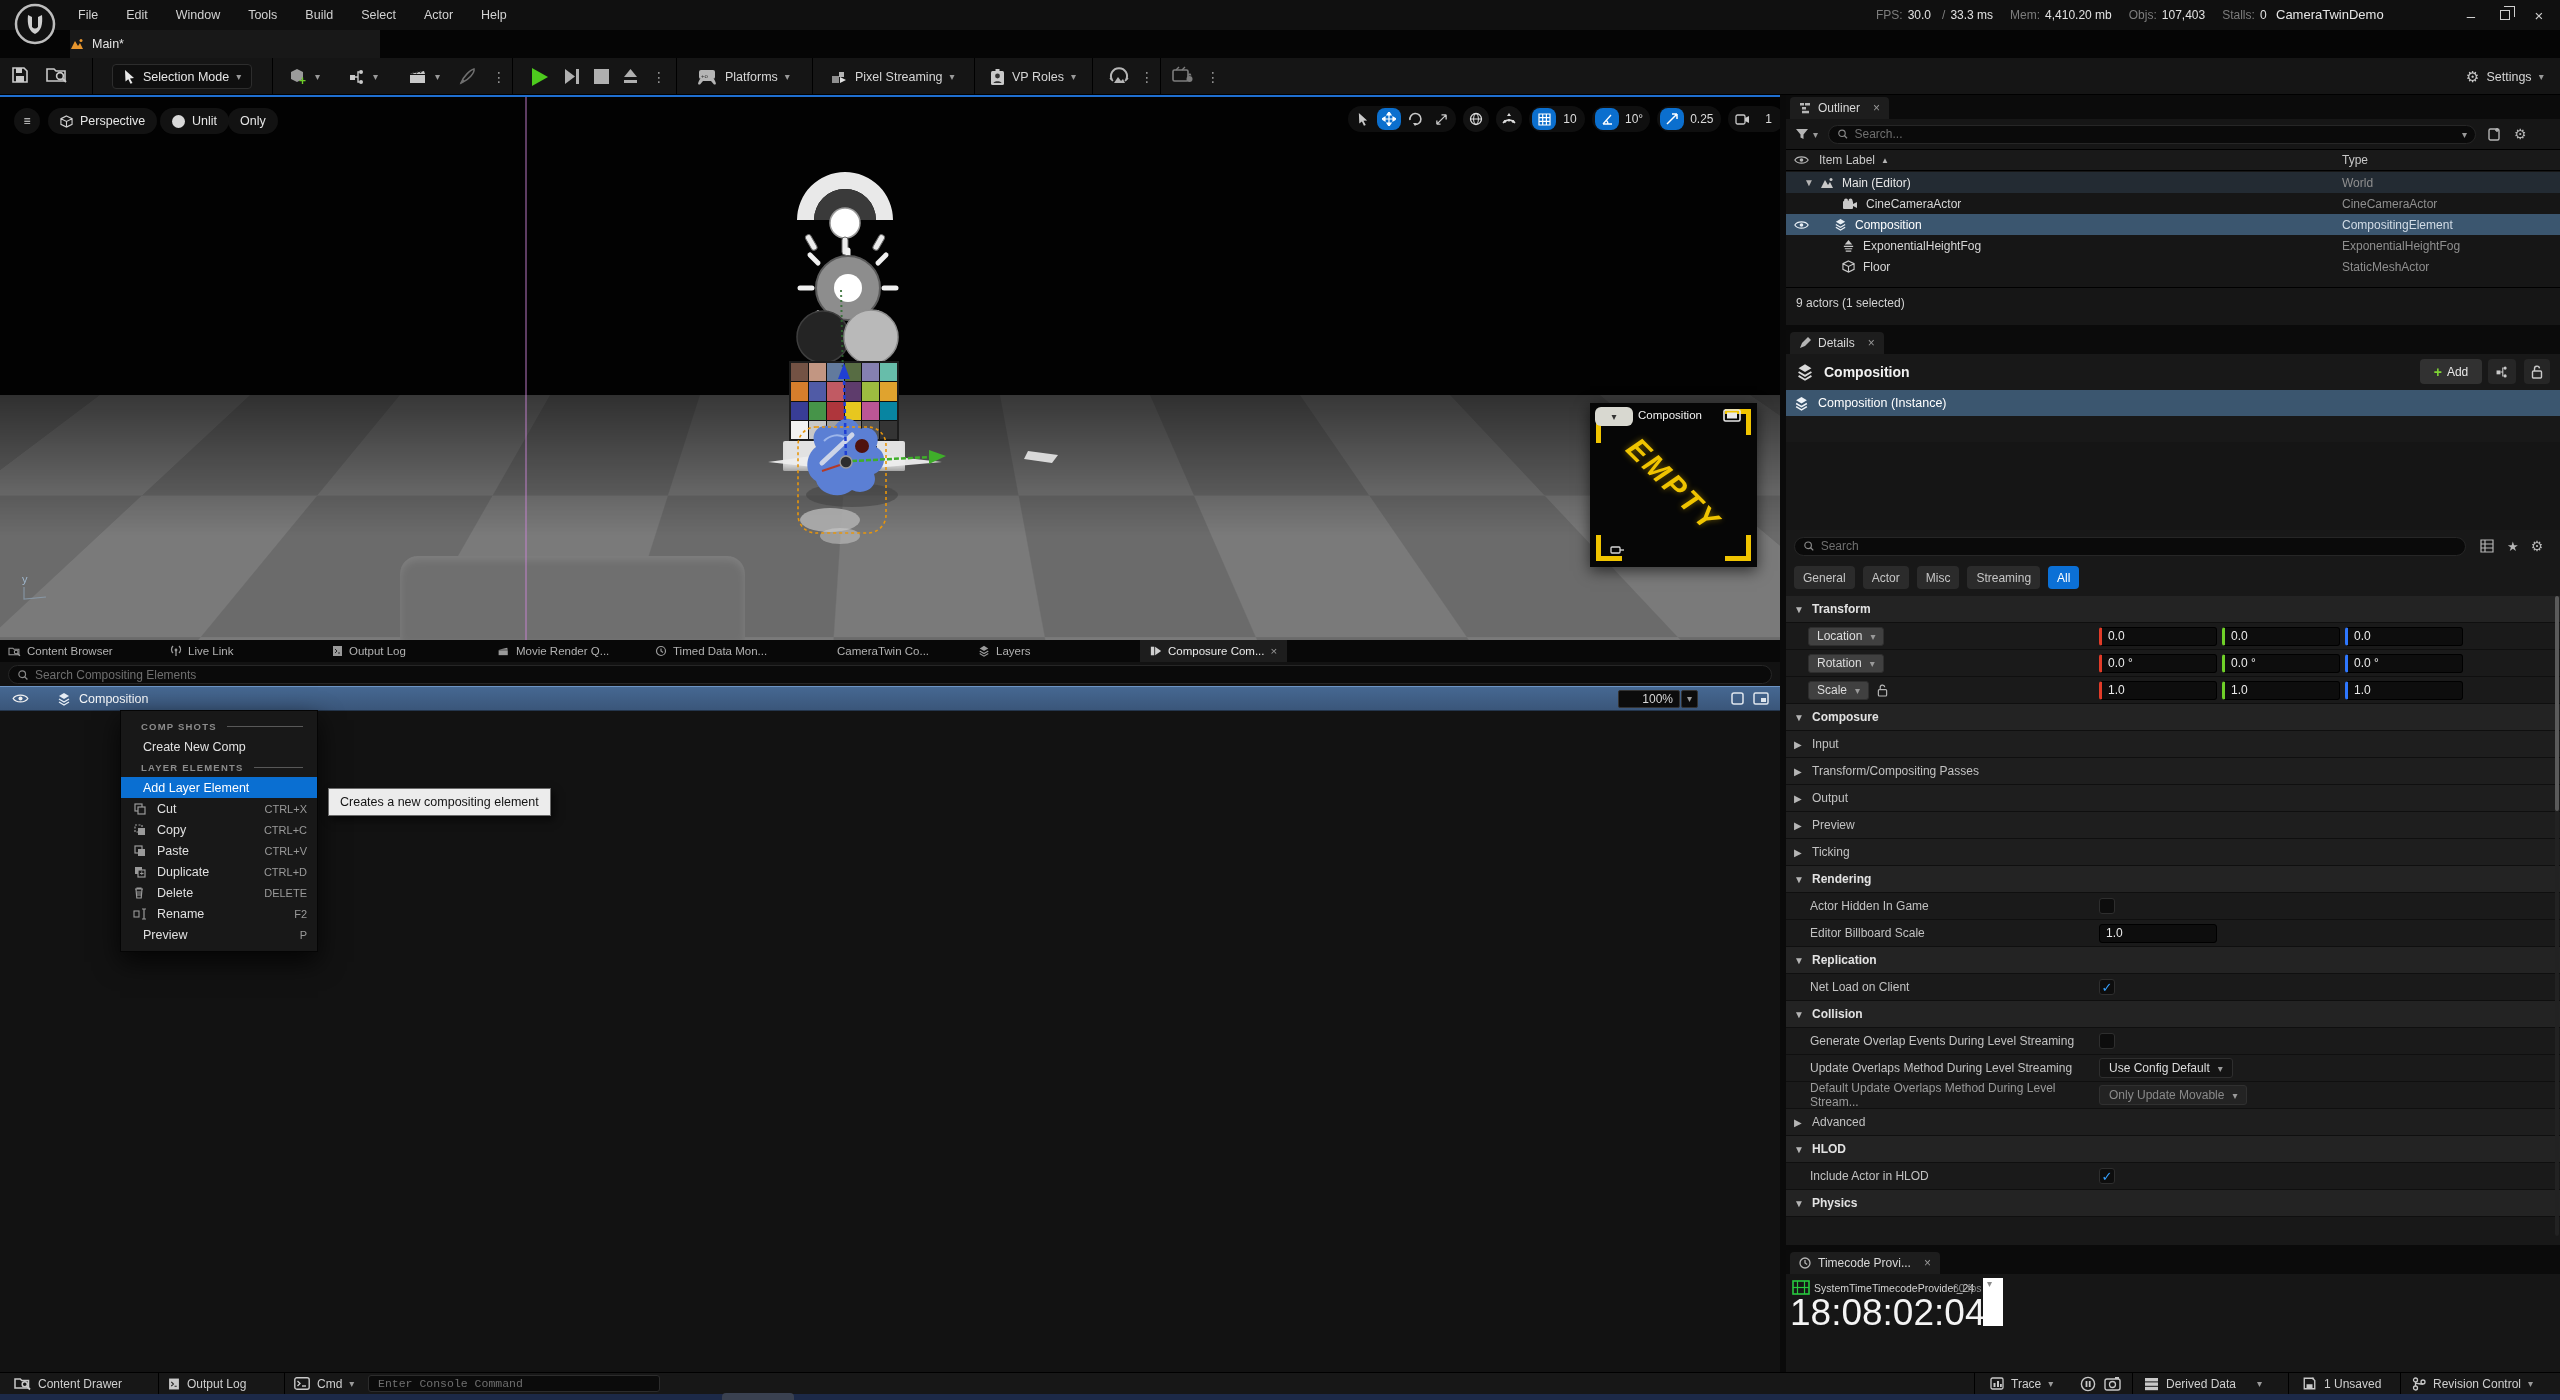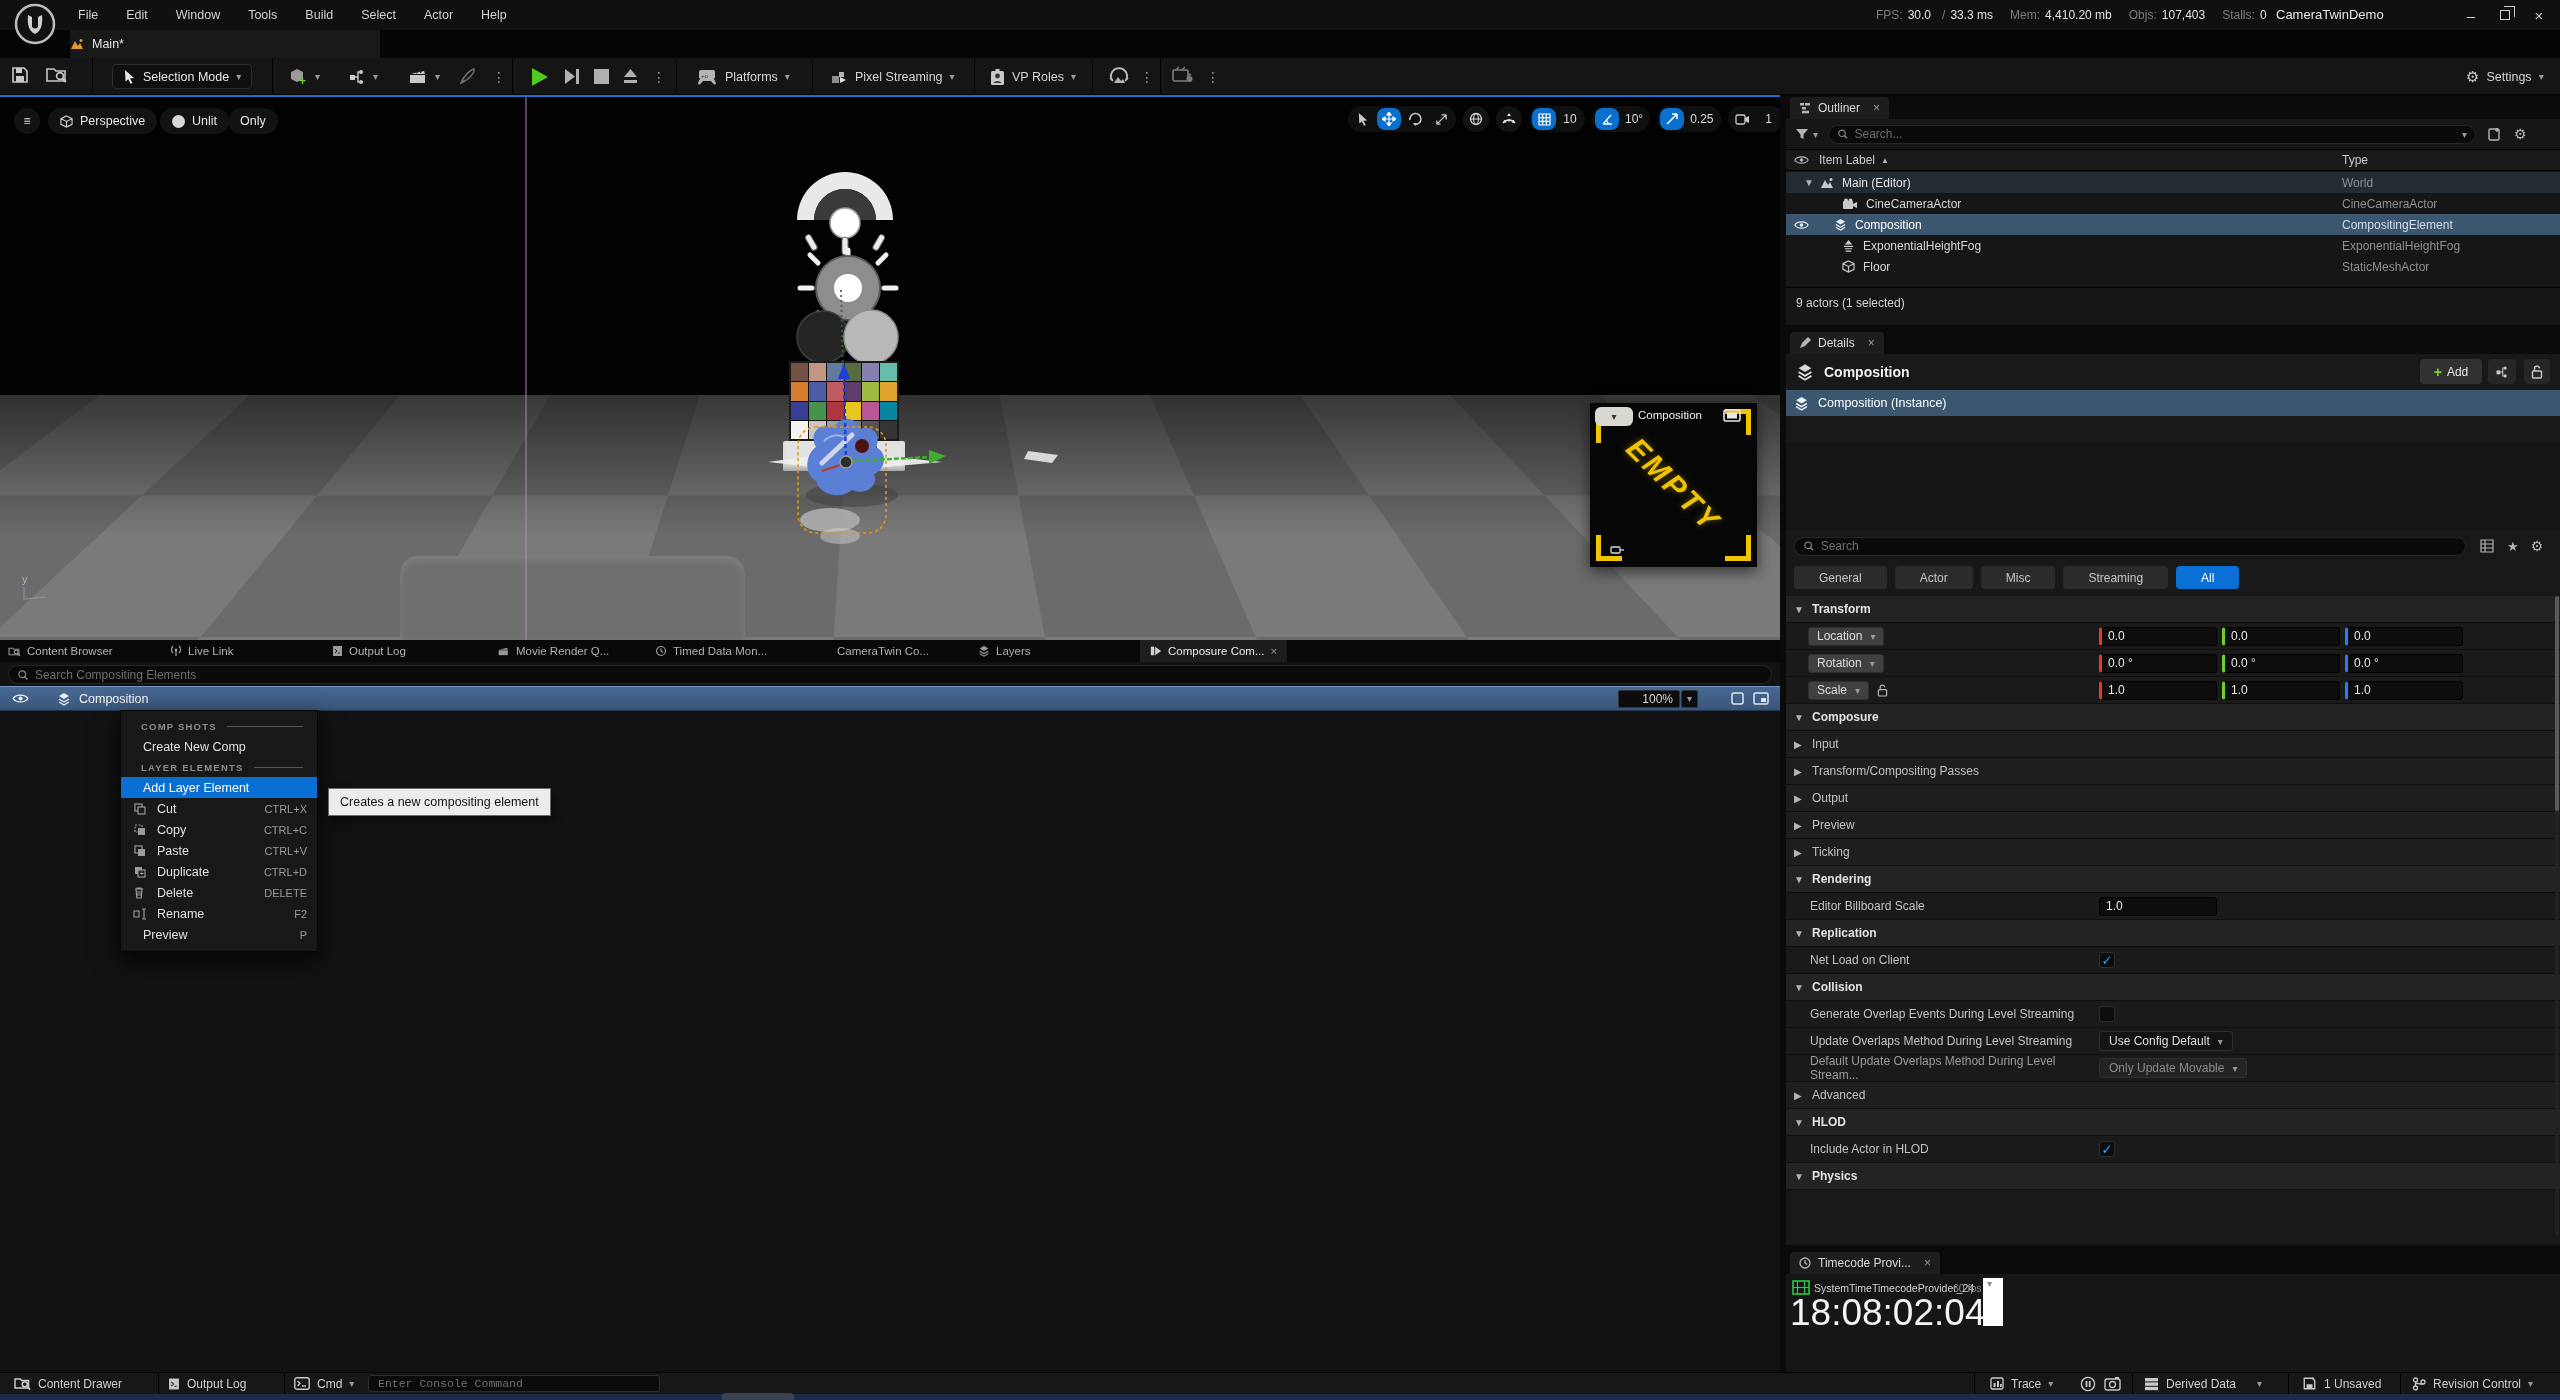--- a/index.html
+++ b/index.html
@@ -83,21 +83,21 @@
   .ohead{position:absolute;left:0;top:54px;width:774px;height:22px;background:#191919;border-top:1px solid #000;border-bottom:1px solid #000;display:flex;align-items:center;color:#c8c8c8}
   .orow{position:absolute;left:0;width:774px;height:21px;display:flex;align-items:center;font-size:12px;color:#d6d6d6}
   .orow .typ{position:absolute;left:556px;color:#8f8f8f}
   .orow.sel{background:#3b566f}
   .orow.sel .typ{color:#d2dce6}
   .dhead{position:absolute;left:0;top:24px;width:774px;height:36px;display:flex;align-items:center}
   .addbtn{position:absolute;left:634px;top:5px;height:25px;width:62px;background:#313131;border-radius:4px;display:flex;align-items:center;justify-content:center;gap:5px;color:#e8e8e8}
   .hbtn{position:absolute;top:5px;height:25px;width:28px;background:#262626;border-radius:4px;display:flex;align-items:center;justify-content:center;color:#c9c9c9}
   .selrow{position:absolute;left:0;width:774px;height:26px;background:#3b566f;display:flex;align-items:center;color:#fff;font-size:12.5px}
   .subrow{position:absolute;left:0;width:774px;height:26px;background:#1b1b1b;border-bottom:1px solid #101010;display:flex;align-items:center;color:#d8d8d8}
-  .chip{height:23px;padding:0 25px;border-radius:4px;background:#2b2b2b;color:#c6c6c6;display:flex;align-items:center;font-size:12px}
+  .chip{height:23px;padding:0 9px;border-radius:4px;background:#2b2b2b;color:#c6c6c6;display:flex;align-items:center;font-size:12px}
   .chip.on{background:#0b70d6;color:#fff}
   .prow{width:774px;height:27px;border-bottom:1px solid #0f0f0f;background:#1a1a1a;display:flex;align-items:center}
   .prow.sec{background:#232323}
   .prow.sec .pn{color:#e2e2e2;font-weight:700}
   .prow.col{background:#1e1e1e}
   .pn{width:313px;flex:none;display:flex;align-items:center;gap:8px;padding-left:24px;color:#c2c2c2;font-size:12px}
   .prow.sec .pn,.prow.col .pn{padding-left:8px}
   .tw{font-size:10px;color:#b5b5b5;width:10px}
   .ddpill{height:19px;background:#404040;border:1px solid #2e2e2e;border-radius:3px;display:flex;align-items:center;gap:8px;padding:0 8px;color:#ddd}
   .vfield{width:118px;height:19px;background:#0d0d0d;border:1px solid #000;border-radius:3px;color:#ececec;display:flex;align-items:center;padding-left:6px;margin-right:5px;font-size:12px}
@@ -905,20 +905,26 @@
             </div>
           </div>
         <div class="prow sec">
             <div class="pn">
               <span class="tw">▼</span>
               <span>Rendering</span>
             </div>
           </div>
         <div class="prow">
             <div class="pn">
+              <span>Actor Hidden In Game</span>
+            </div>
+            <div class="cbx"></div>
+          </div>
+        <div class="prow">
+            <div class="pn">
               <span>Editor Billboard Scale</span>
             </div>
             <div class="vfield">1.0</div>
           </div>
         <div class="prow sec">
             <div class="pn">
               <span class="tw">▼</span>
               <span>Replication</span>
             </div>
           </div>

